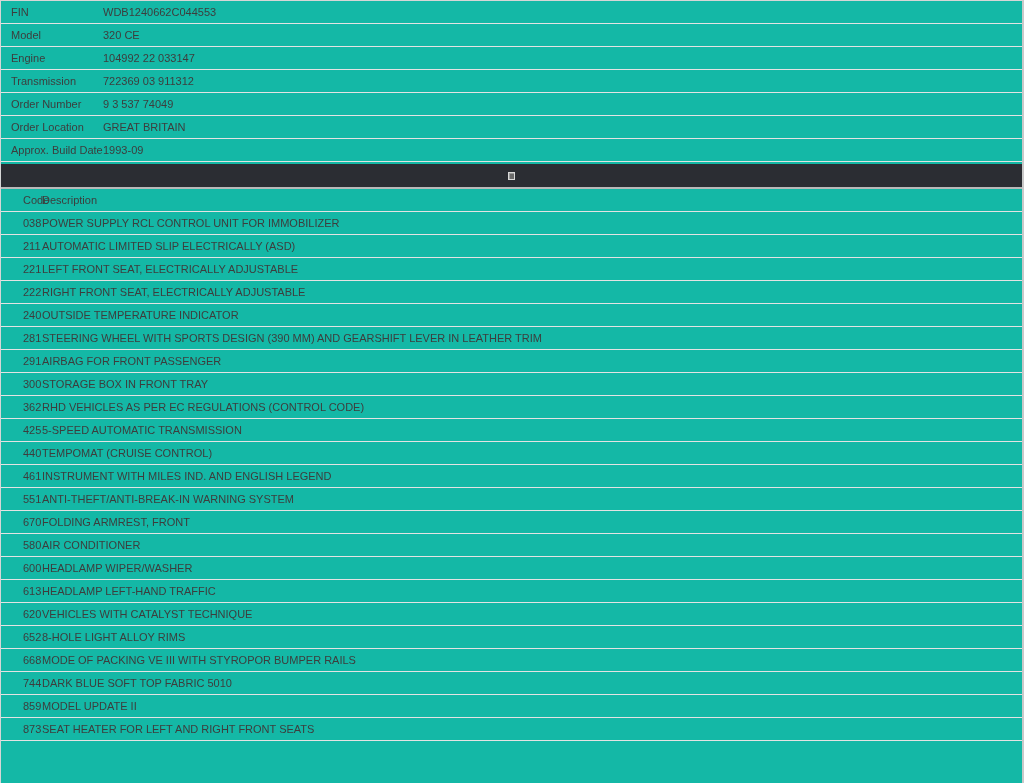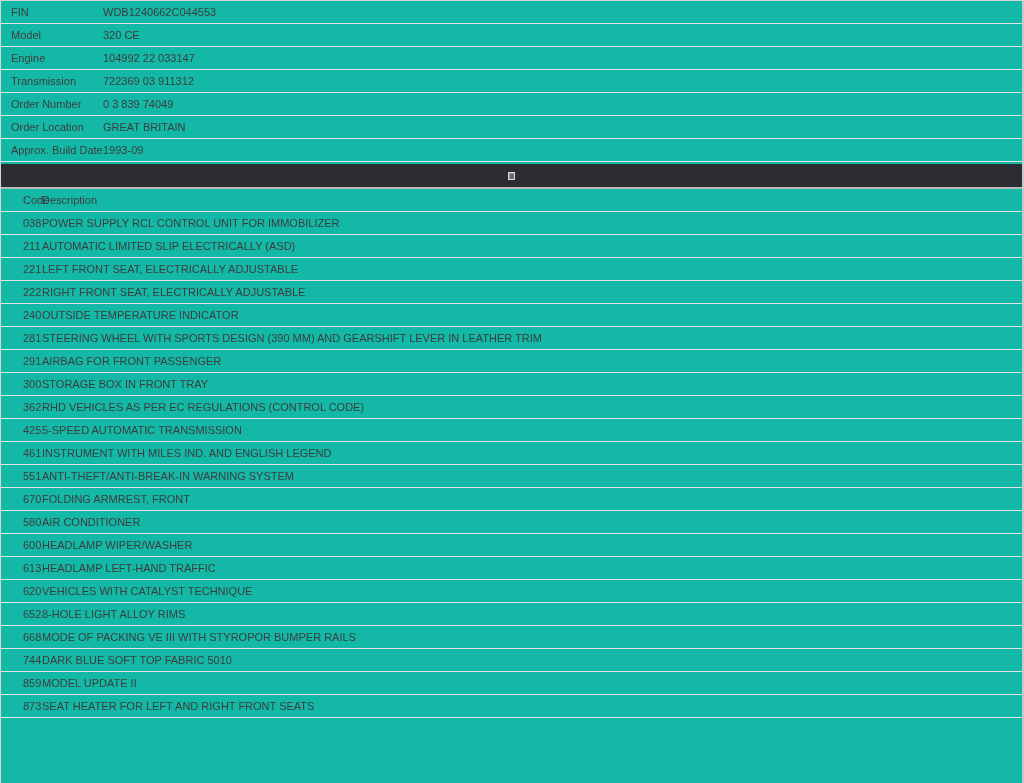--- a/index.html
+++ b/index.html
@@ -90,21 +90,21 @@
         <span class="info-value">104992 22 033147</span>
       </div>
 
       <div class="info-row">
         <span class="info-label">Transmission</span>
         <span class="info-value">722369 03 911312</span>
       </div>
 
       <div class="info-row">
         <span class="info-label">Order Number</span>
-        <span class="info-value">0 3 839 74049</span>
+        <span class="info-value">9 3 537 74049</span>
       </div>
 
       <div class="info-row">
         <span class="info-label">Order Location</span>
         <span class="info-value">GREAT BRITAIN</span>
       </div>
 
       <div class="info-row">
         <span class="info-label">Approx. Build Date</span>
         <span class="info-value">1993-09</span>
@@ -166,20 +166,24 @@
         <div class="codes-row">
           <span class="col-code">362</span>
           <span class="col-desc">RHD VEHICLES AS PER EC REGULATIONS (CONTROL CODE)</span>
         </div>
 
         <div class="codes-row">
           <span class="col-code">425</span>
           <span class="col-desc">5-SPEED AUTOMATIC TRANSMISSION</span>
         </div>
 
+        <div class="codes-row">
+          <span class="col-code">440</span>
+          <span class="col-desc">TEMPOMAT (CRUISE CONTROL)</span>
+        </div>
 
         <div class="codes-row">
           <span class="col-code">461</span>
           <span class="col-desc">INSTRUMENT WITH MILES IND. AND ENGLISH LEGEND</span>
         </div>
 
 
         <div class="codes-row">
           <span class="col-code">551</span>
           <span class="col-desc">ANTI-THEFT/ANTI-BREAK-IN WARNING SYSTEM</span>

